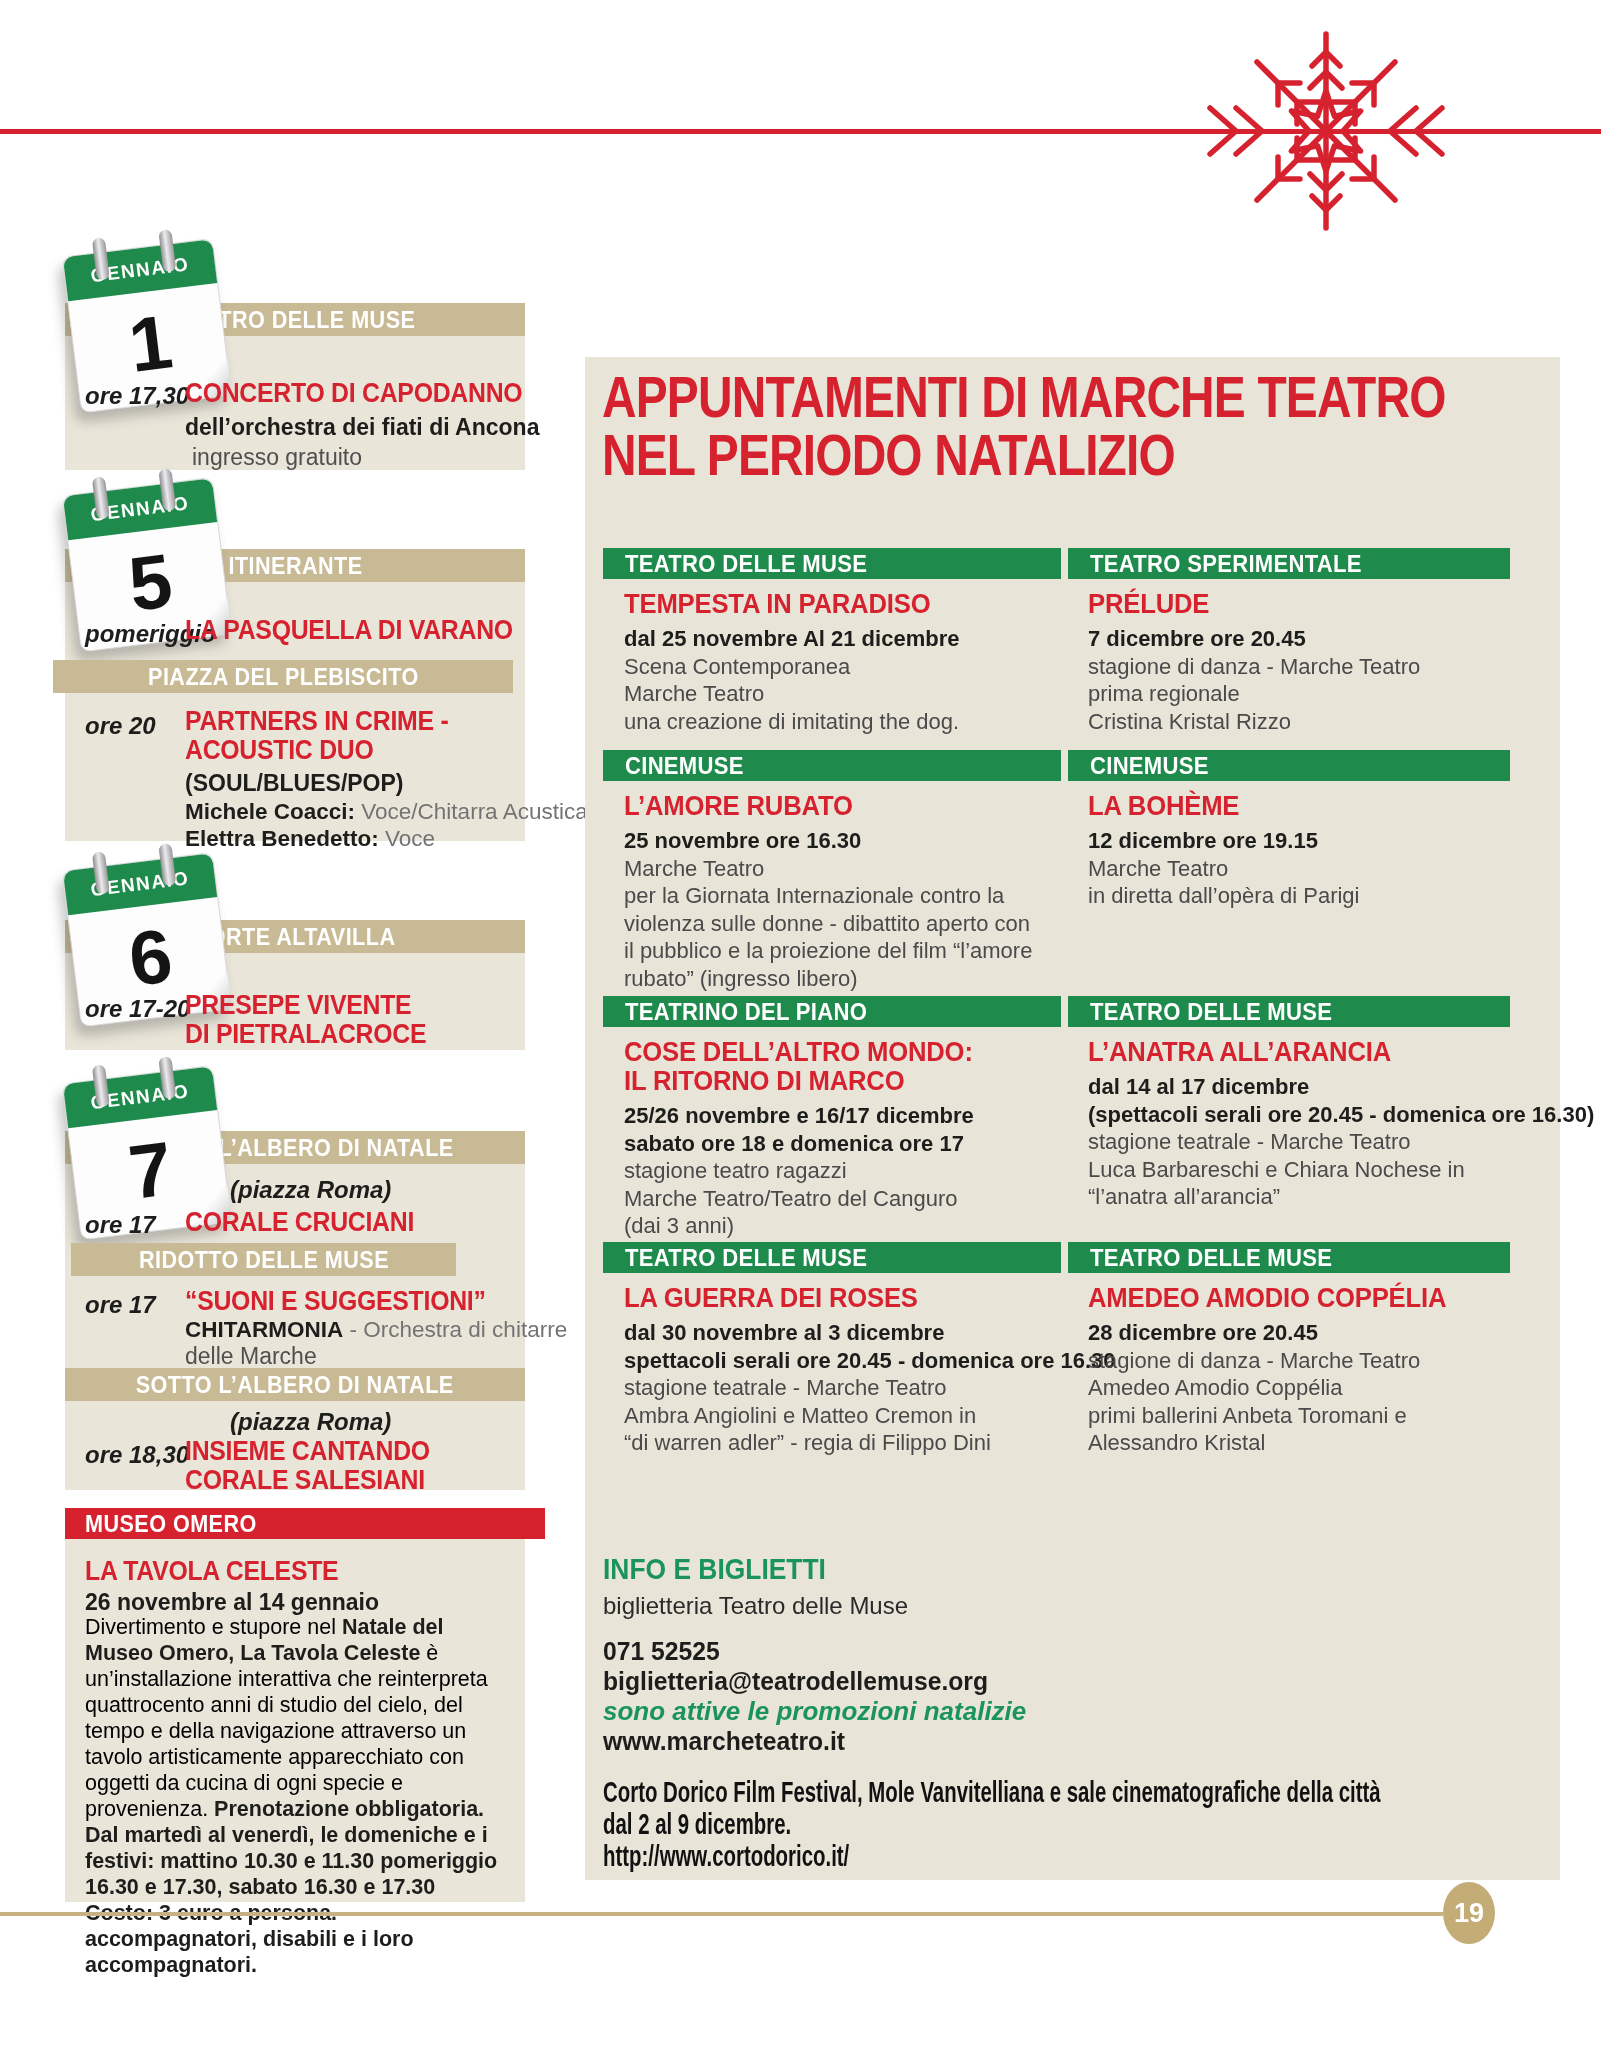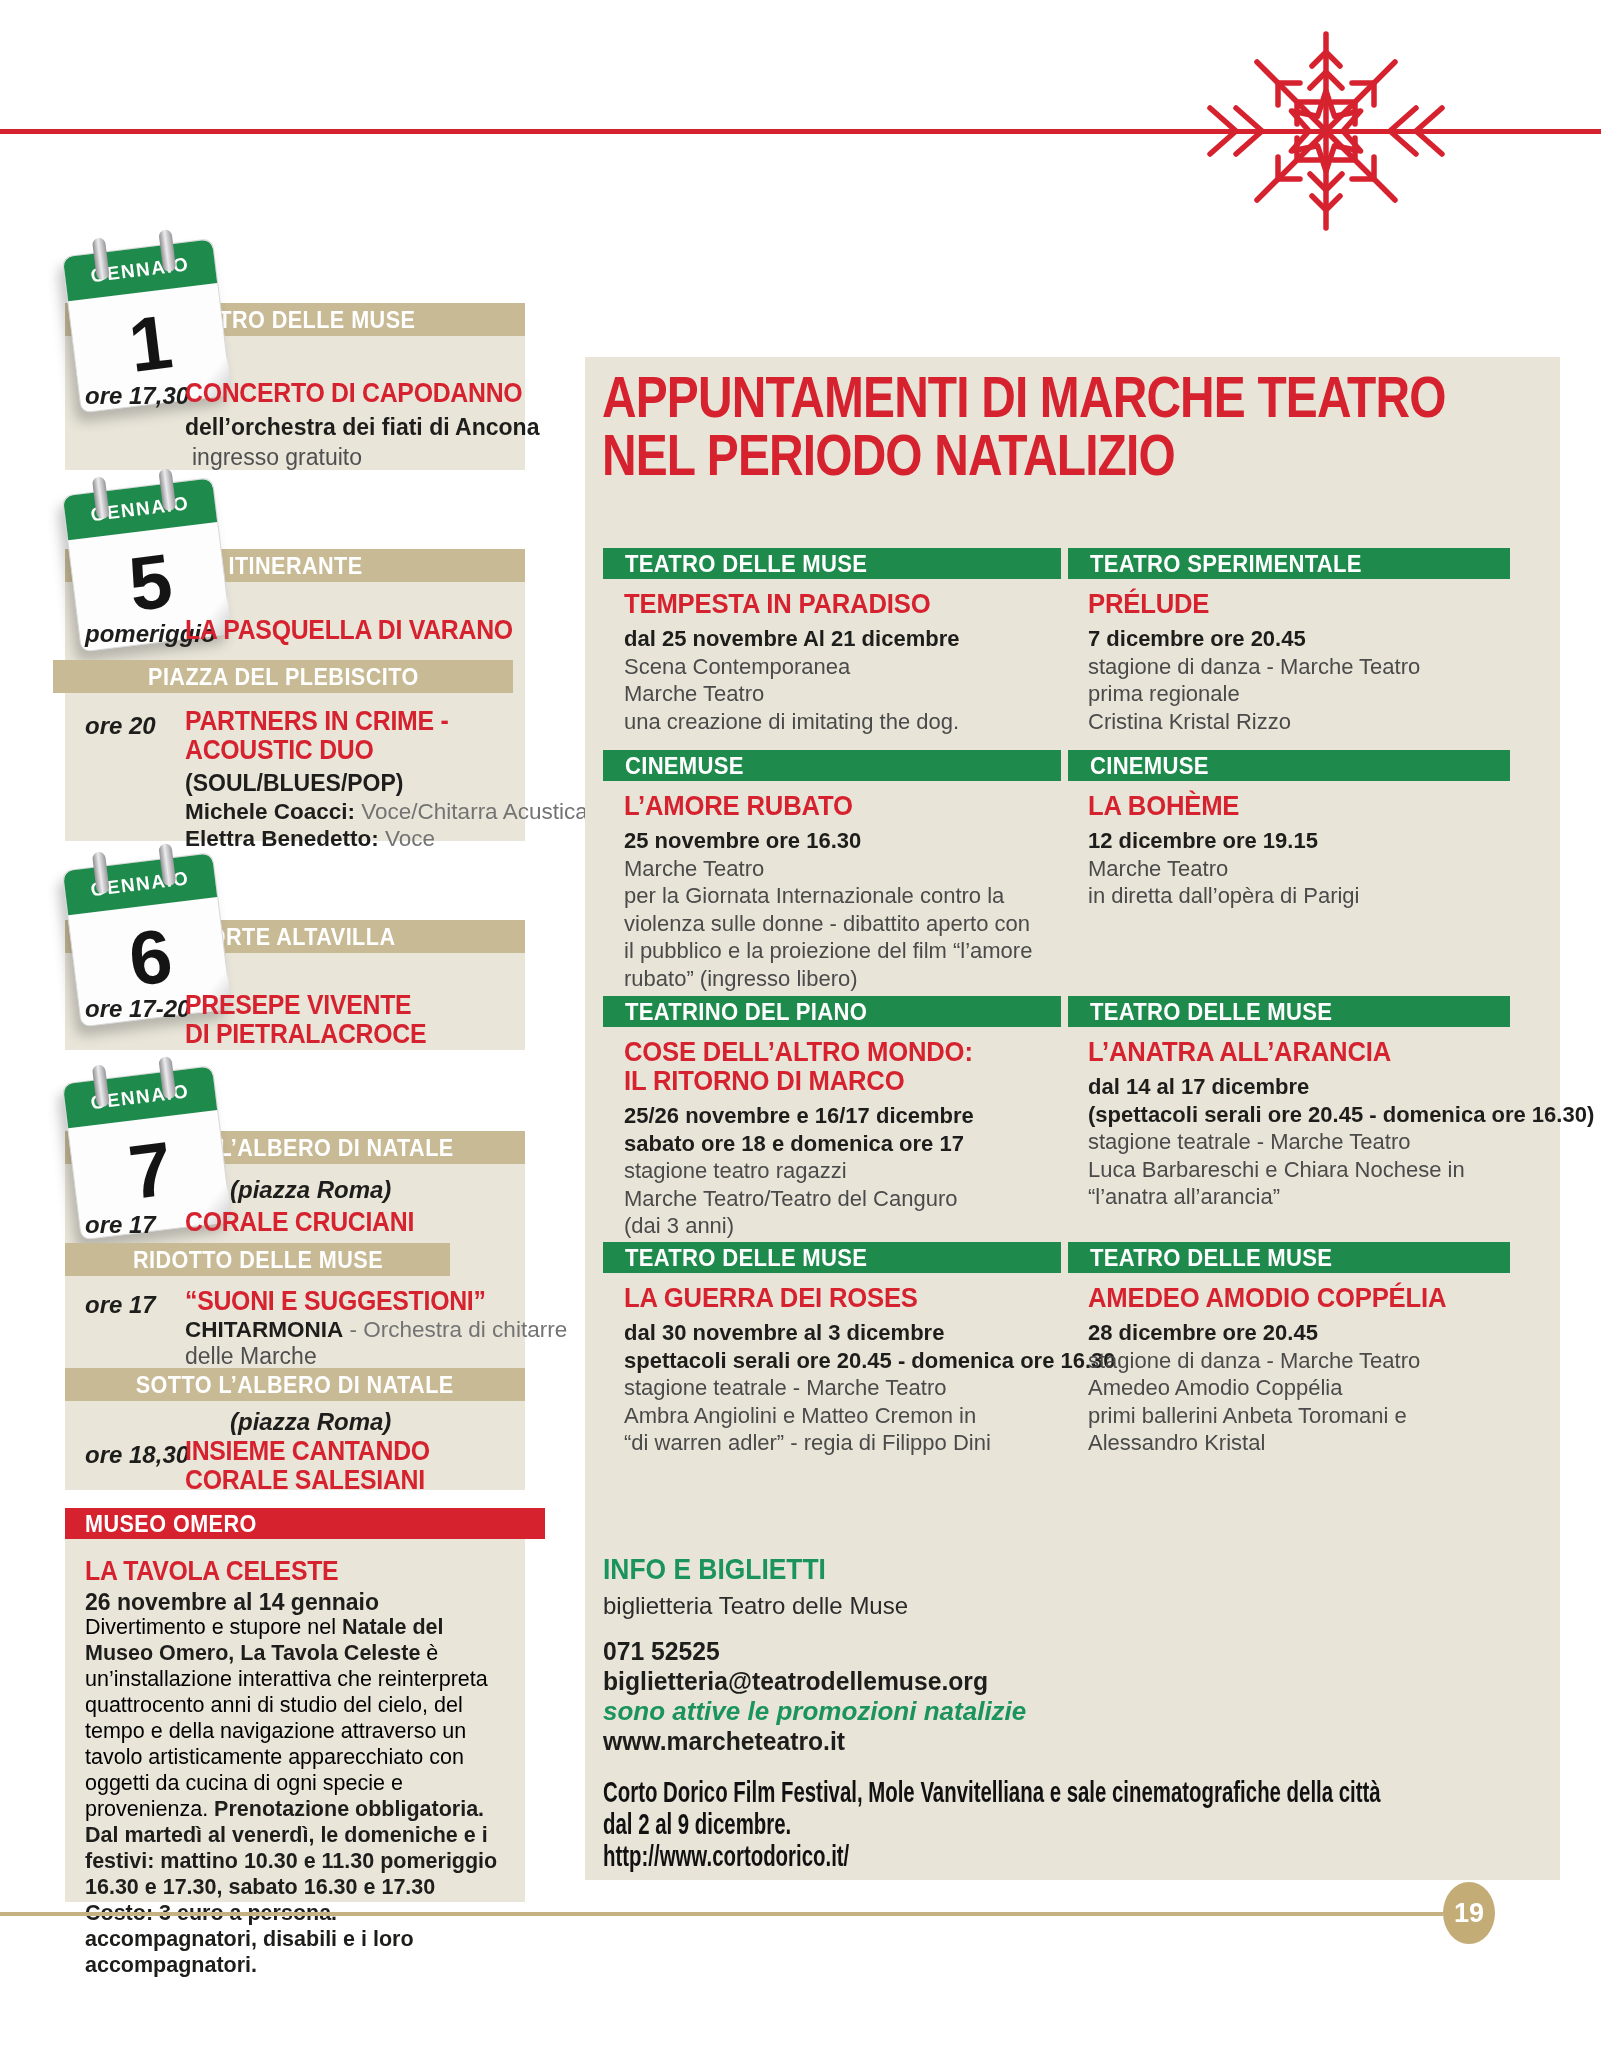--- a/index.html
+++ b/index.html
@@ -194,21 +194,21 @@
       </div>
       <div class="cal-num">7</div>
       <div class="cal-curl"></div>
     </div>
     <div class="cal-ring" style="left:32px"></div>
     <div class="cal-ring" style="left:99px"></div>
   </div>
   <div class="abs place" style="left:230px;top:1176px">(piazza Roma)</div>
   <div class="abs time" style="left:85px;top:1211px">ore 17</div>
   <div class="abs ltitle" style="left:185px;top:1207px">CORALE CRUCIANI</div>
-  <div class="abs tanbar" style="left:65px;top:1243px;width:385px">
+  <div class="abs tanbar" style="left:71px;top:1243px;width:385px">
     <span>RIDOTTO DELLE MUSE</span>
   </div>
   <div class="abs time" style="left:85px;top:1291px">ore 17</div>
   <div class="abs ltitle" style="left:185px;top:1286px">“SUONI E SUGGESTIONI”</div>
   <div class="abs" style="left:185px;top:1317px;white-space:nowrap">
     <span class="seg-b">CHITARMONIA</span><span class="seg-r"> - Orchestra di chitarre</span>
   </div>
   <div class="abs reg24" style="left:185px;top:1343px">delle Marche</div>
   <div class="abs tanbar" style="left:65px;top:1368px;width:460px">
     <span>SOTTO L’ALBERO DI NATALE</span>

